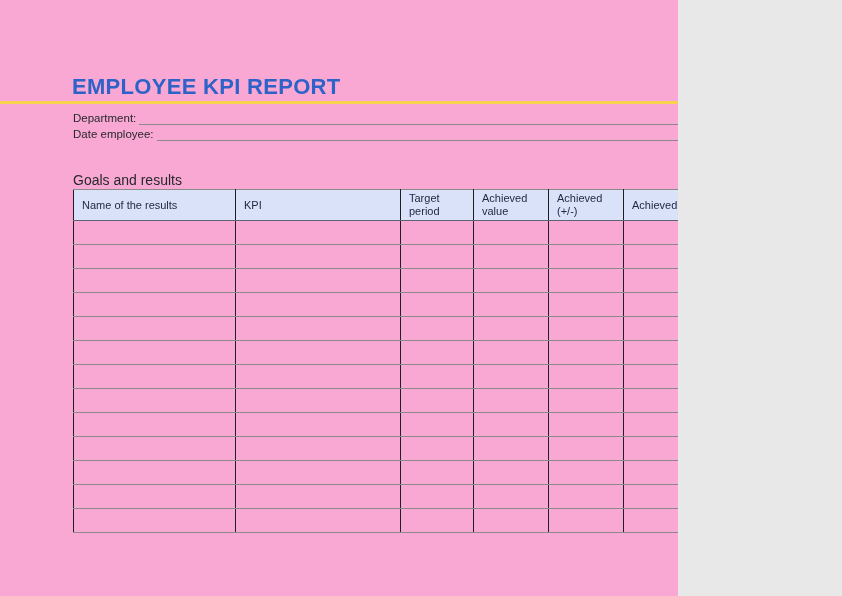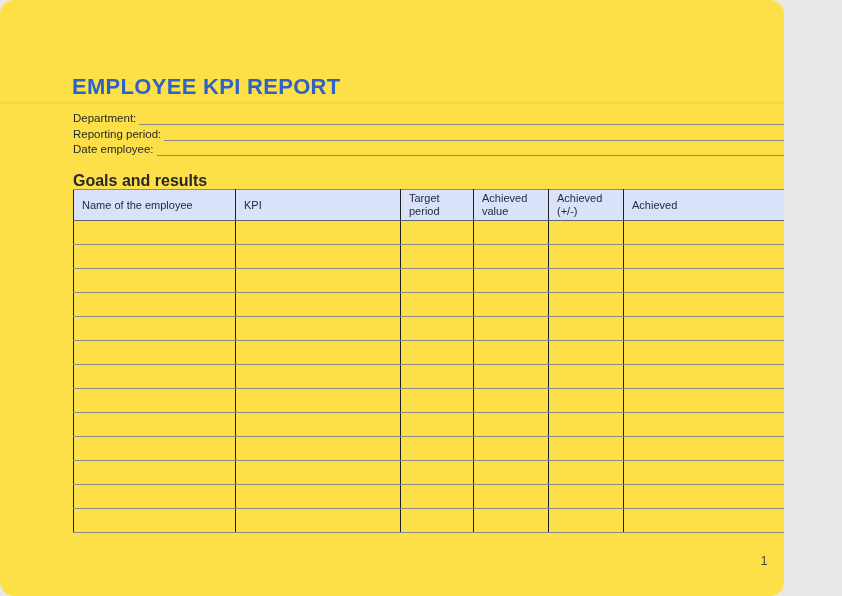--- a/index.html
+++ b/index.html
@@ -1,24 +1,23 @@
 <!DOCTYPE html>
 <html><head>
 <meta charset="utf-8">
 <style>
   * { margin: 0; padding: 0; box-sizing: border-box; }
   html, body { background: #e8e8e8; }
   .page {
     position: relative;
-    width: 784px;
+    width: 678px;
     height: 596px;
-    background: #fde047;
+    background: #f9a8d4;
     font-family: "Liberation Sans", sans-serif;
     overflow: hidden;
-    border-radius: 14px;
   }
   .page-title {
     position: absolute;
     left: 72px;
     top: 74px;
     font-size: 22px;
     font-weight: bold;
     letter-spacing: 0.3px;
     color: #2d63c8;
     white-space: nowrap;
@@ -51,22 +50,22 @@
   .field-blank {
     flex: 1;
     margin-left: 3px;
     height: 12px;
     border-bottom: 1px solid #8a8a8a;
   }
   .section-heading {
     position: absolute;
     left: 73px;
     top: 172px;
-    font-size: 16px;
-    font-weight: bold;
+    font-size: 14px;
+    font-weight: normal;
     color: #26282c;
   }
   table.kpi-table {
     position: absolute;
     left: 73px;
     top: 189px;
     width: 714px;
     border-collapse: collapse;
     table-layout: fixed;
   }
@@ -117,43 +116,39 @@
   <div class="page-title">EMPLOYEE KPI REPORT</div>
 
   <div class="title-divider"></div>
 
   <div class="fields">
     <div class="field-row">
       <span class="field-label">Department:</span>
       <span class="field-blank"></span>
     </div>
     <div class="field-row">
-      <span class="field-label">Reporting period:</span>
-      <span class="field-blank"></span>
-    </div>
-    <div class="field-row">
       <span class="field-label">Date employee:</span>
       <span class="field-blank"></span>
     </div>
   </div>
 
   <div class="section-heading">Goals and results</div>
 
   <table class="kpi-table">
     <colgroup>
       <col class="c1">
         <col class="c2">
         <col class="c3">
         <col class="c4">
         <col class="c5">
         <col class="c6">
     </colgroup>
     <thead>
       <tr>
-        <th>Name of the employee</th>
+        <th>Name of the results</th>
         <th>KPI</th>
         <th>Target period</th>
         <th>Achieved value</th>
         <th>Achieved (+/-)</th>
         <th>Achieved</th>
       </tr>
     </thead>
     <tbody>
         <tr>
           <td></td>

